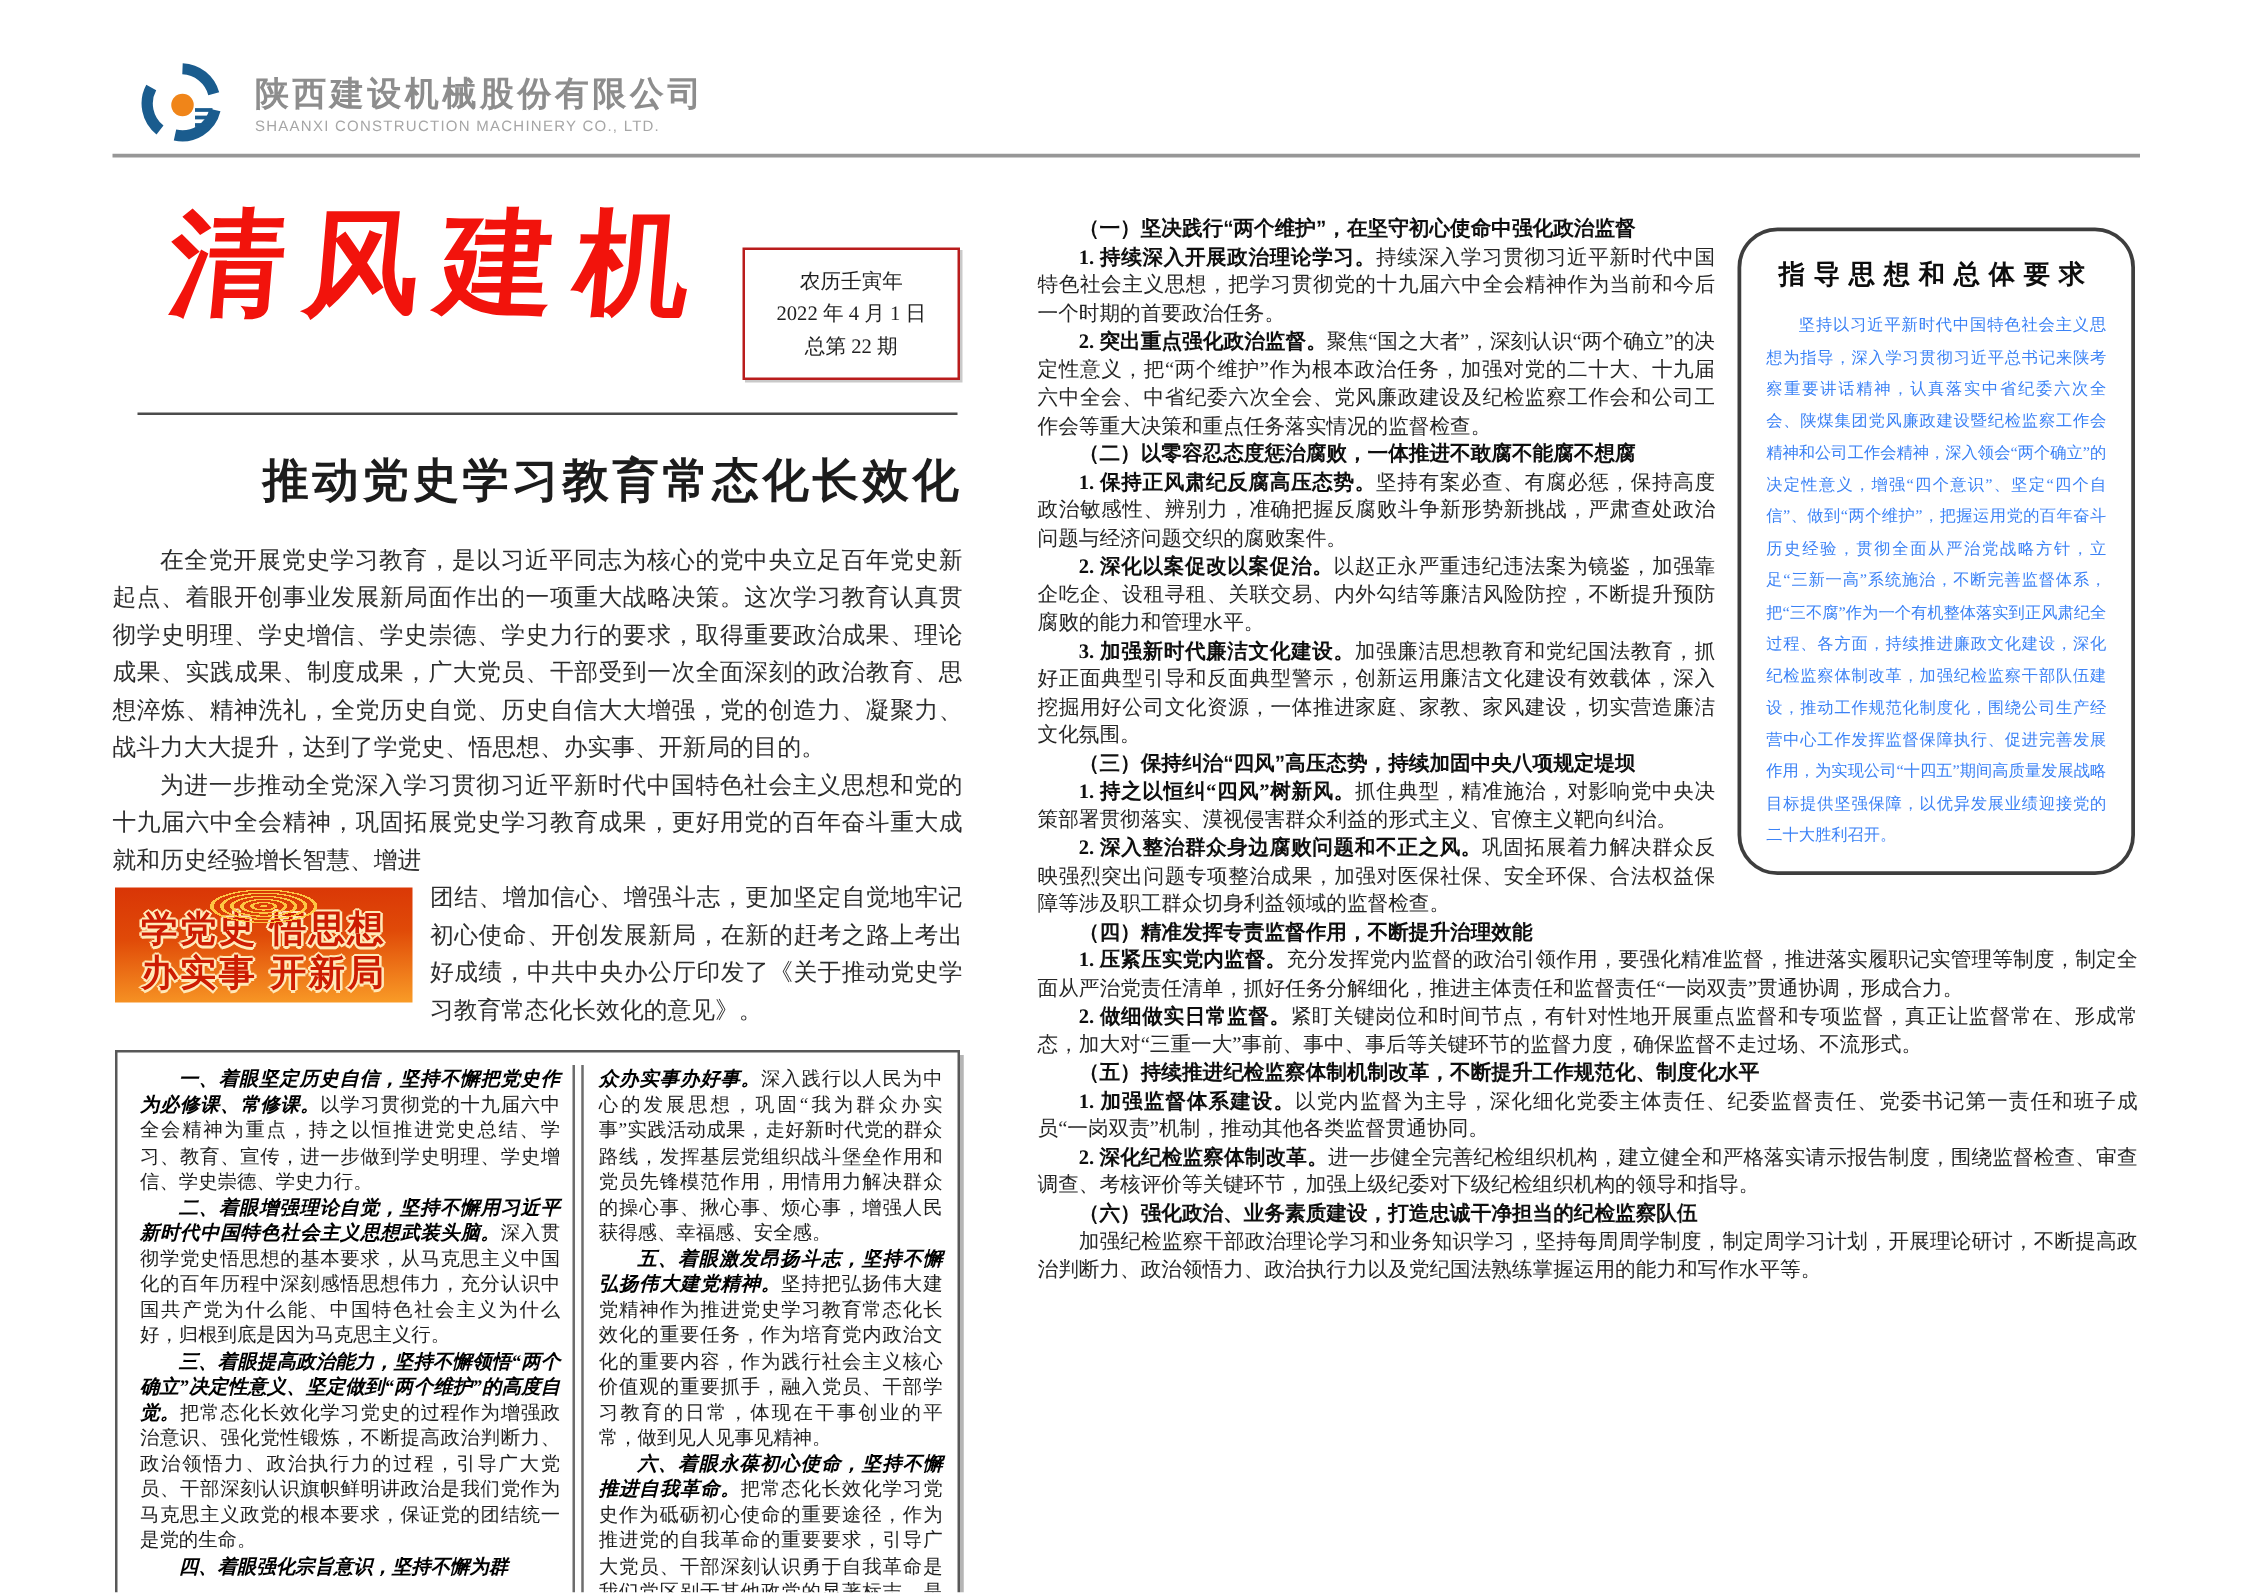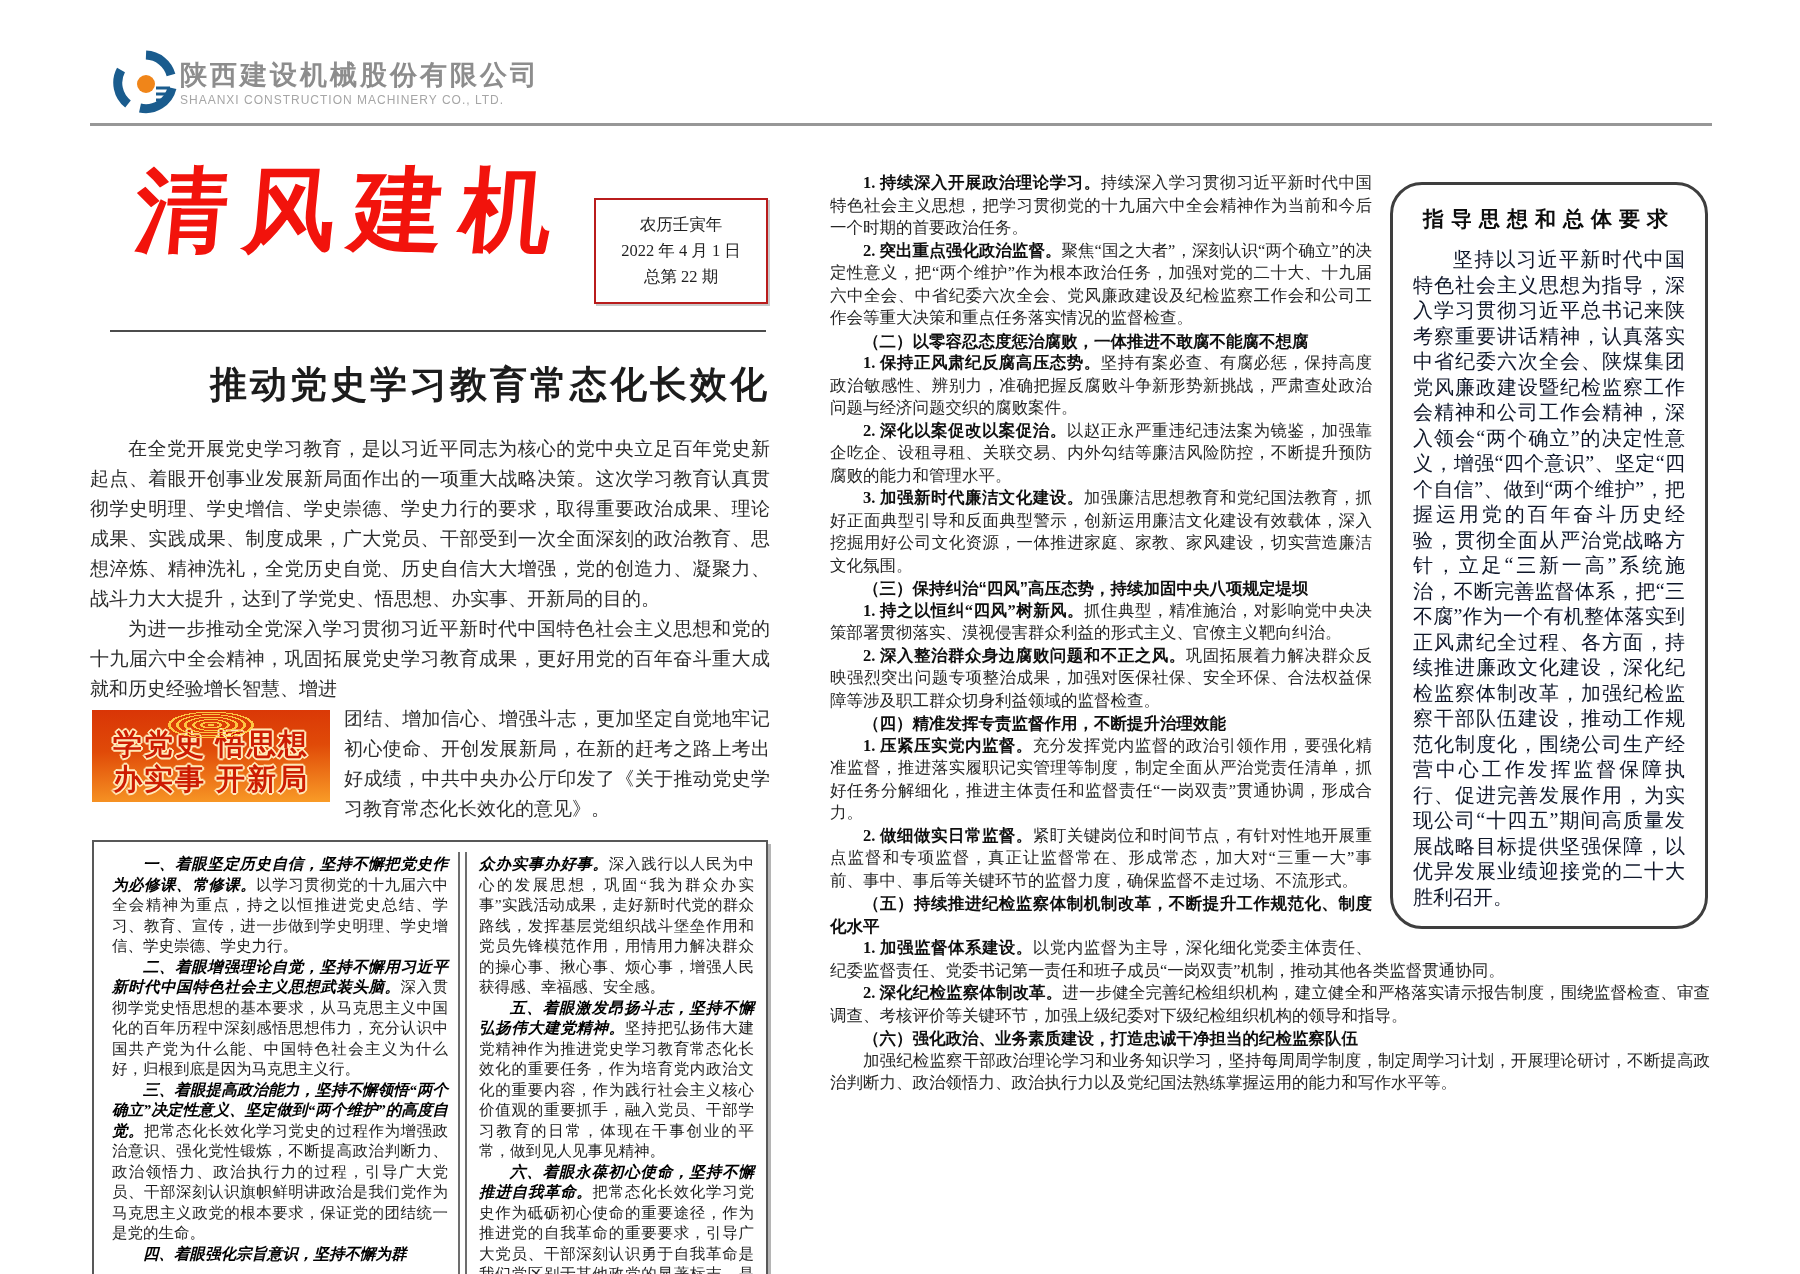--- a/index.html
+++ b/index.html
@@ -1,20 +1,20 @@
 <!DOCTYPE html>
 <html><head>
 <meta charset="utf-8">
 <style>
   html,body{margin:0;padding:0;background:#ffffff;}
   .page{position:relative;width:1800px;height:1274px;background:#ffffff;overflow:hidden;
         font-family:"Liberation Serif","DejaVu Serif",serif;color:#2d2d2d;}
 
   
-  .logo-wrap{position:absolute;left:112px;top:48px;display:flex;align-items:center;gap:0;}
+  .logo-wrap{position:absolute;left:112px;top:48px;display:flex;align-items:center;gap:24px;}
   .logo-text .cn{font-family:"Liberation Sans","DejaVu Sans",sans-serif;font-weight:700;
                  font-size:27px;color:#8d8d8d;letter-spacing:3px;line-height:1.1;}
   .logo-text .en{font-family:"Liberation Sans","DejaVu Sans",sans-serif;font-size:12px;
                  color:#a6a6a6;letter-spacing:1px;margin-top:3px;}
   .top-rule{position:absolute;left:90px;top:123px;width:1622px;height:3px;background:#979797;}
 
   
   .col-left{position:absolute;left:90px;top:140px;width:680px;}
   .masthead-row{display:flex;justify-content:space-between;align-items:flex-start;
                 padding:14px 2px 0 46px;height:168px;box-sizing:border-box;}
@@ -54,21 +54,21 @@
 
   
   .col-right{position:absolute;left:830px;top:156px;width:880px;}
   .right-title{width:690px;text-align:center;font-family:"Liberation Sans","DejaVu Sans",sans-serif;
                font-weight:700;font-size:31px;line-height:44px;color:#161616;letter-spacing:1px;}
   .right-body{margin-top:16px;}
   .sidebox{float:right;width:318px;border:3px solid #3e3e3e;border-radius:32px;
            padding:18px 20px 16px;margin:10px 2px 12px 18px;box-sizing:border-box;background:#fff;}
   .sidebox-title{text-align:center;font-weight:700;font-size:21px;letter-spacing:7px;
                  margin:2px 0 14px;color:#0d0d0d;white-space:nowrap;}
-  .sidebox-body{font-size:20px;line-height:25.5px;text-align:justify;text-indent:2em;color:#0f172a;}
+  .sidebox-body{font-size:13px;line-height:25.5px;text-align:justify;text-indent:2em;color:#3b82f6;}
   .r-para{font-size:16.5px;line-height:22.5px;text-align:justify;text-indent:2em;margin:0;color:#262626;}
   .r-para b{font-weight:700;color:#0f0f0f;}
   .r-para.sec-h{font-family:"Liberation Sans","DejaVu Sans",sans-serif;font-weight:700;color:#111111;}
   .r-para.sec-h b{font-weight:700;}
 </style>
 </head>
 <body>
 
 <div class="page">
 
@@ -140,20 +140,21 @@
   <div class="col-right">
 
     <div class="right-body">
       <div class="sidebox">
         <div class="sidebox-title">指导思想和总体要求</div>
         <div class="sidebox-body">坚持以习近平新时代中国特色社会主义思想为指导，深入学习贯彻习近平总书记来陕考察重要讲话精神，认真落实中省纪委六次全会、陕煤集团党风廉政建设暨纪检监察工作会精神和公司工作会精神，深入领会“两个确立”的决定性意义，增强“四个意识”、坚定“四个自信”、做到“两个维护”，把握运用党的百年奋斗历史经验，贯彻全面从严治党战略方针，立足“三新一高”系统施治，不断完善监督体系，把“三不腐”作为一个有机整体落实到正风肃纪全过程、各方面，持续推进廉政文化建设，深化纪检监察体制改革，加强纪检监察干部队伍建设，推动工作规范化制度化，围绕公司生产经营中心工作发挥监督保障执行、促进完善发展作用，为实现公司“十四五”期间高质量发展战略目标提供坚强保障，以优异发展业绩迎接党的二十大胜利召开。</div>
       </div>
 
       <div>
 
+      <p class="r-para sec-h"><b>（一）坚决践行“两个维护”，在坚守初心使命中强化政治监督</b></p>
           <p class="r-para"><b>1. 持续深入开展政治理论学习。</b><span>持续深入学习贯彻习近平新时代中国特色社会主义思想，把学习贯彻党的十九届六中全会精神作为当前和今后一个时期的首要政治任务。</span></p>
           <p class="r-para"><b>2. 突出重点强化政治监督。</b><span>聚焦“国之大者”，深刻认识“两个确立”的决定性意义，把“两个维护”作为根本政治任务，加强对党的二十大、十九届六中全会、中省纪委六次全会、党风廉政建设及纪检监察工作会和公司工作会等重大决策和重点任务落实情况的监督检查。</span></p>
           <p class="r-para sec-h"><b>（二）以零容忍态度惩治腐败，一体推进不敢腐不能腐不想腐</b></p>
           <p class="r-para"><b>1. 保持正风肃纪反腐高压态势。</b><span>坚持有案必查、有腐必惩，保持高度政治敏感性、辨别力，准确把握反腐败斗争新形势新挑战，严肃查处政治问题与经济问题交织的腐败案件。</span></p>
           <p class="r-para"><b>2. 深化以案促改以案促治。</b><span>以赵正永严重违纪违法案为镜鉴，加强靠企吃企、设租寻租、关联交易、内外勾结等廉洁风险防控，不断提升预防腐败的能力和管理水平。</span></p>
           <p class="r-para"><b>3. 加强新时代廉洁文化建设。</b><span>加强廉洁思想教育和党纪国法教育，抓好正面典型引导和反面典型警示，创新运用廉洁文化建设有效载体，深入挖掘用好公司文化资源，一体推进家庭、家教、家风建设，切实营造廉洁文化氛围。</span></p>
           <p class="r-para sec-h"><b>（三）保持纠治“四风”高压态势，持续加固中央八项规定堤坝</b></p>
           <p class="r-para"><b>1. 持之以恒纠“四风”树新风。</b><span>抓住典型，精准施治，对影响党中央决策部署贯彻落实、漠视侵害群众利益的形式主义、官僚主义靶向纠治。</span></p>
           <p class="r-para"><b>2. 深入整治群众身边腐败问题和不正之风。</b><span>巩固拓展着力解决群众反映强烈突出问题专项整治成果，加强对医保社保、安全环保、合法权益保障等涉及职工群众切身利益领域的监督检查。</span></p>
           <p class="r-para sec-h"><b>（四）精准发挥专责监督作用，不断提升治理效能</b></p>

